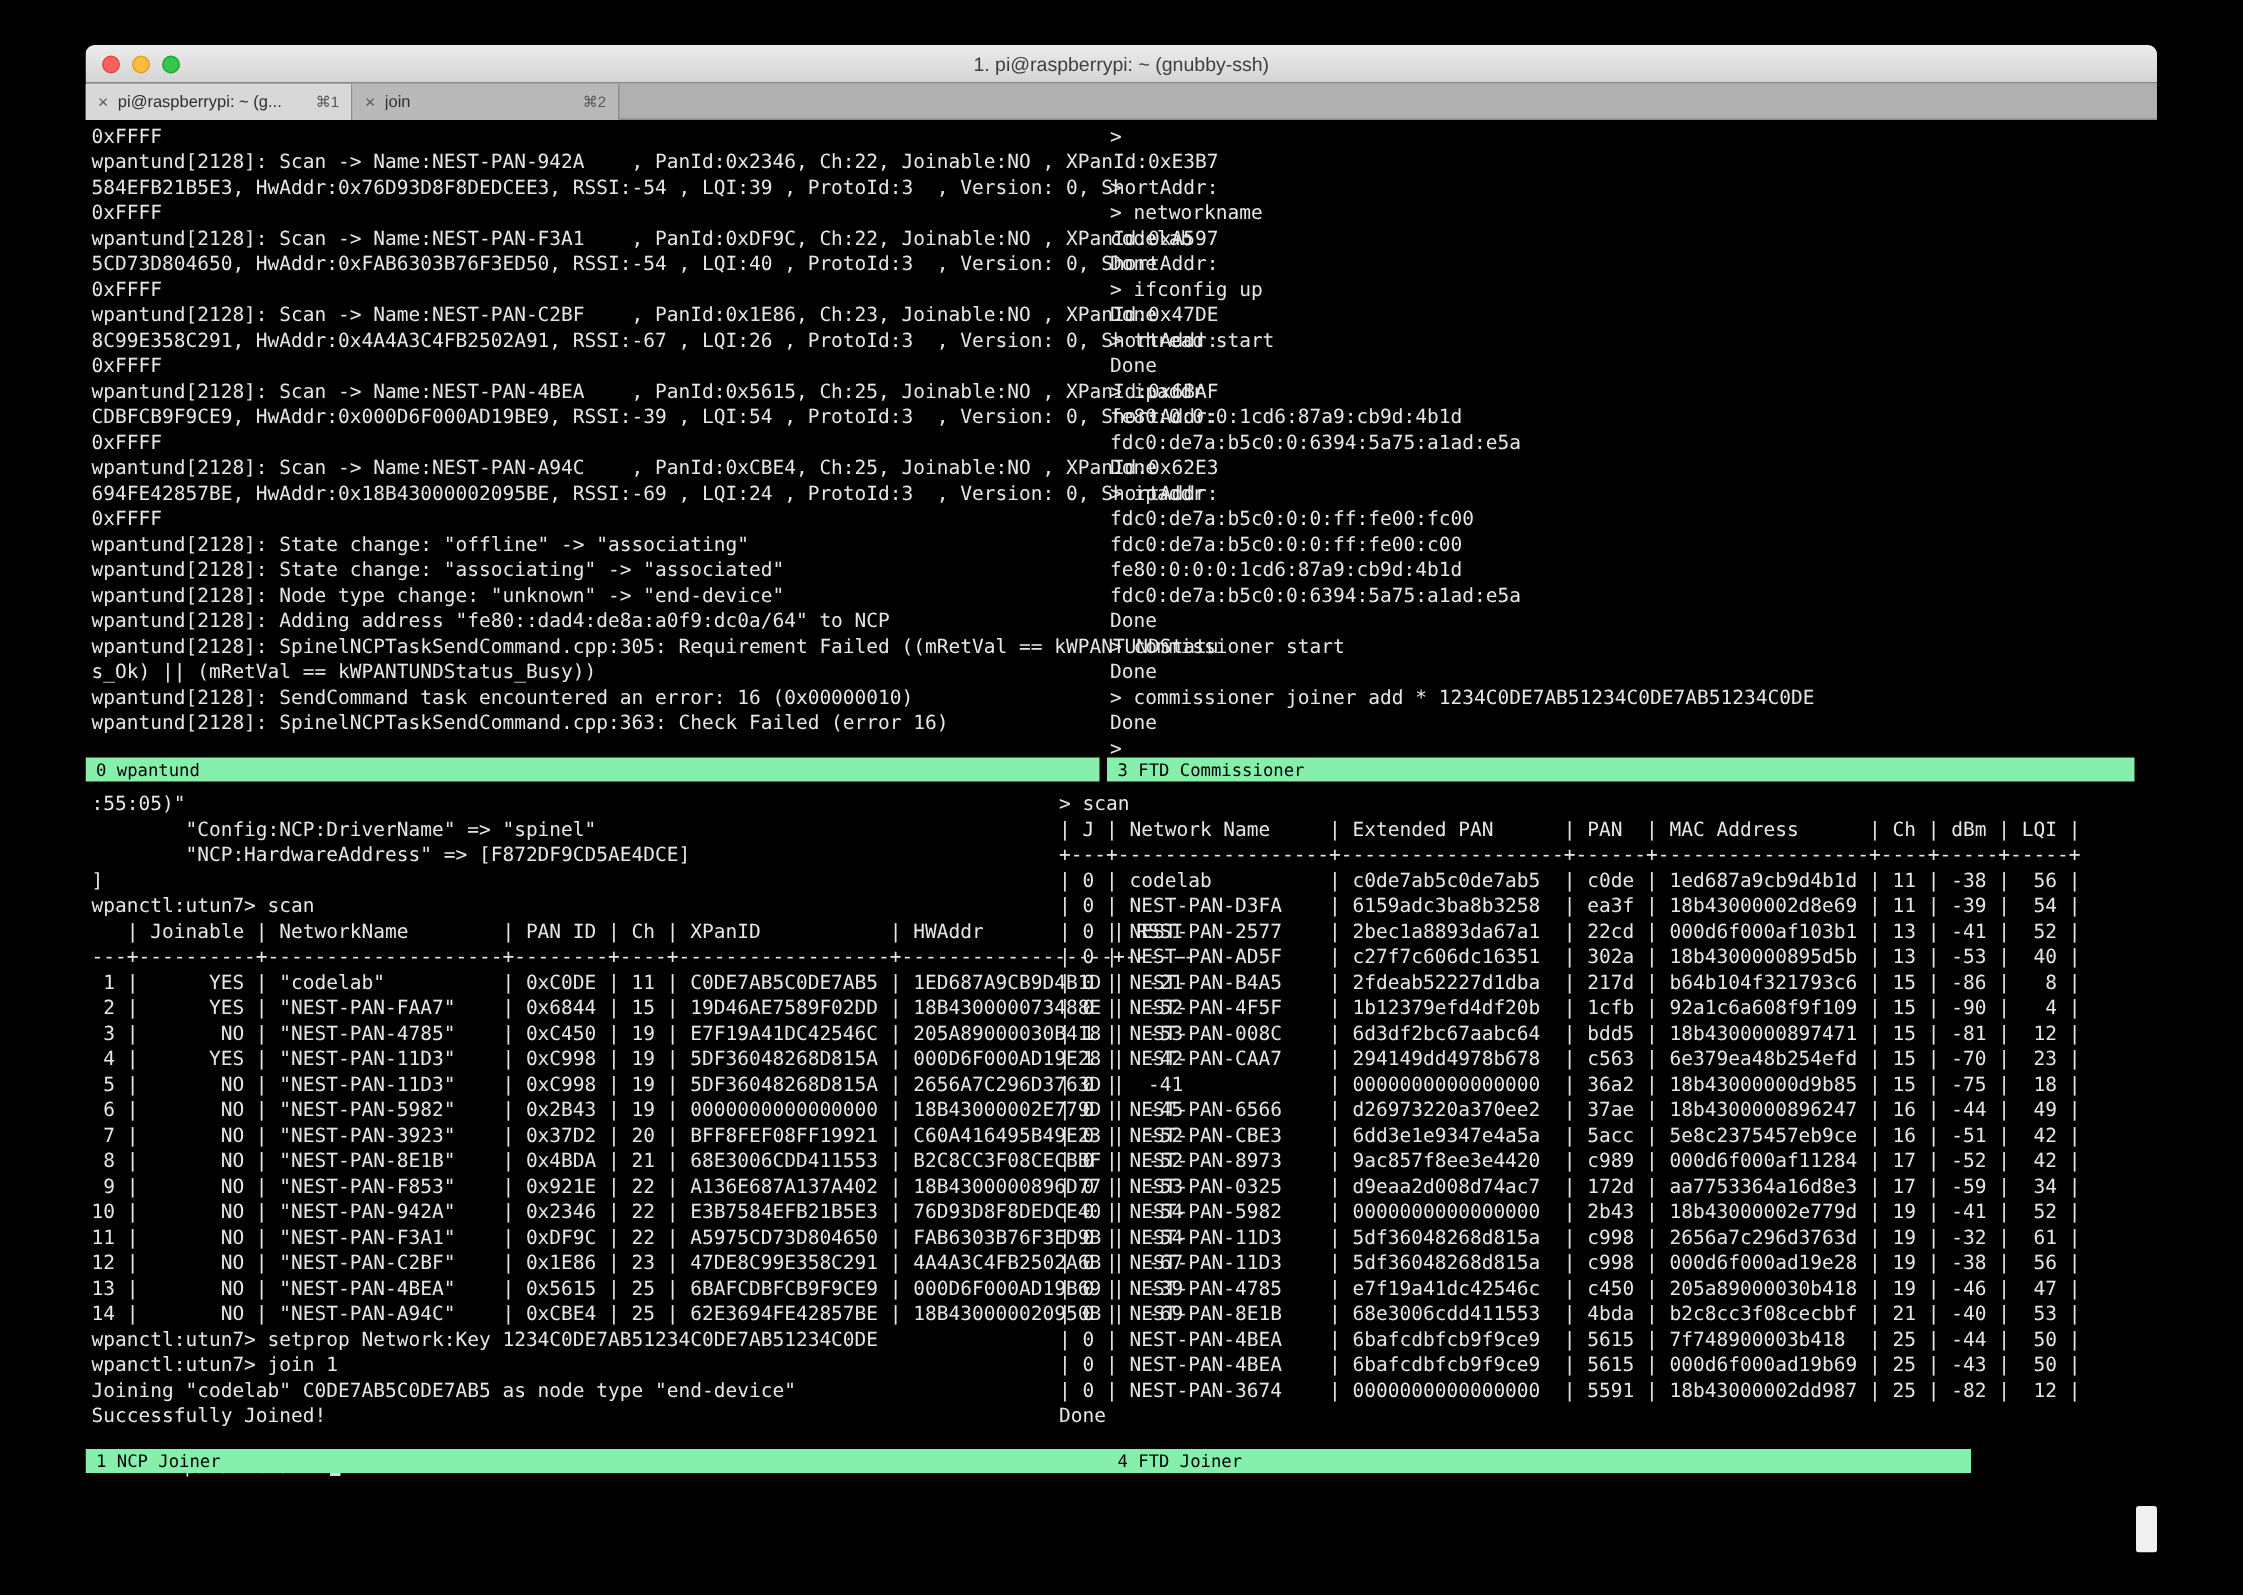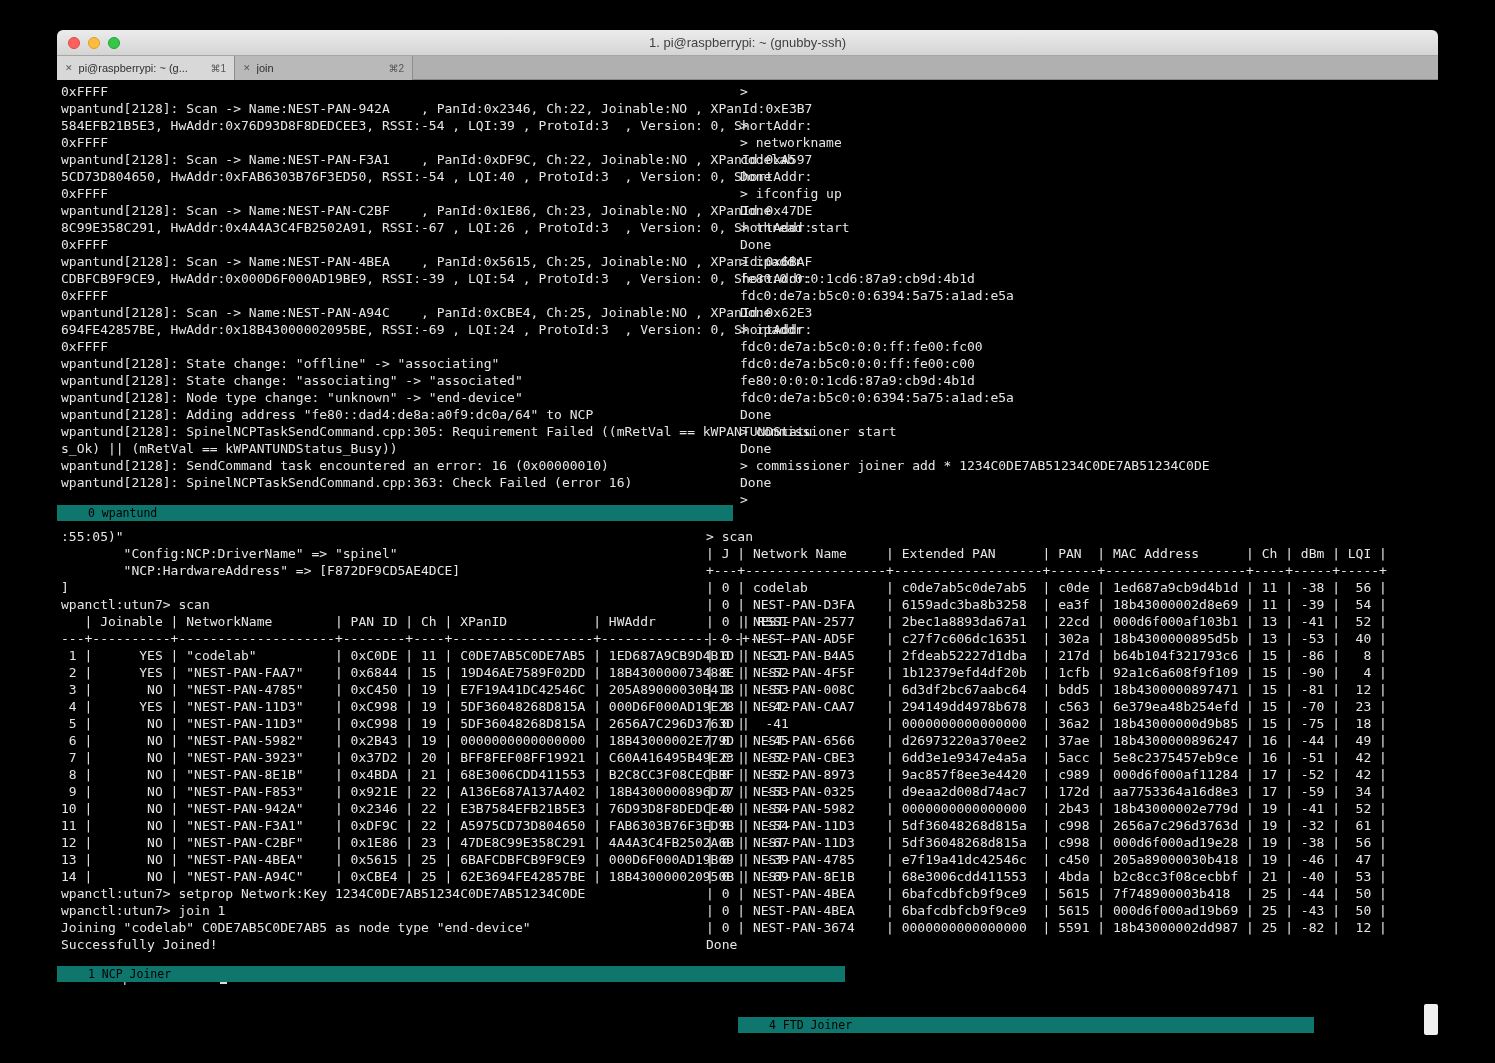--- a/index.html
+++ b/index.html
@@ -34,27 +34,27 @@
   
   .terminal { position:absolute; left:0; top:50px; width:1381px; height:955px; background:#000;
               font-family:"DejaVu Sans Mono", monospace; }
   .pane { position:absolute; font-family:"DejaVu Sans Mono", monospace; font-size:13px;
           line-height:17px; color:#e6e6e6; white-space:pre; }
   #pane-wpantund        { left:4px;   top:3px; }
   #pane-ftd-commissioner{ left:683px; top:3px; }
   #pane-ncp-joiner      { left:4px;   top:448px; }
   #pane-ftd-joiner      { left:649px; top:448px; }
 
-  .pane-status { position:absolute; height:16px; background:#0f766e; color:#000;
-                 font-size:11.5px; line-height:16px; padding-left:31px; white-space:pre;
+  .pane-status { position:absolute; height:16px; background:#86efac; color:#000;
+                 font-size:11.5px; line-height:16px; padding-left:7px; white-space:pre;
                  font-family:"DejaVu Sans Mono", monospace; }
   #status-wpantund        { left:0;     top:425px; width:676px; }
   #status-ftd-commissioner{ left:681px; top:425px; width:685px; }
   #status-ncp-joiner      { left:0;     top:886px; width:788px; }
-  #status-ftd-joiner      { left:681px; top:937px; width:576px; }
+  #status-ftd-joiner      { left:681px; top:886px; width:576px; }
 
   .prompt-line { position:absolute; left:4px; top:873px; font-size:11.5px; line-height:17px;
                  color:#e6e6e6; white-space:pre; font-family:"DejaVu Sans Mono", monospace; }
   .cursor { display:inline-block; width:7px; height:13px; background:#dcdcdc; vertical-align:-2px; }
 
   .scrollbar-thumb { position:absolute; left:1367px; top:924px; width:14px; height:31px;
                      background:#f0f0f0; border-radius:2px; }
 </style>
 </head>
 <body>
@@ -187,20 +187,21 @@
 | 0 | NEST-PAN-11D3    | 5df36048268d815a  | c998 | 2656a7c296d3763d | 19 | -32 |  61 |
 | 0 | NEST-PAN-11D3    | 5df36048268d815a  | c998 | 000d6f000ad19e28 | 19 | -38 |  56 |
 | 0 | NEST-PAN-4785    | e7f19a41dc42546c  | c450 | 205a89000030b418 | 19 | -46 |  47 |
 | 0 | NEST-PAN-8E1B    | 68e3006cdd411553  | 4bda | b2c8cc3f08cecbbf | 21 | -40 |  53 |
 | 0 | NEST-PAN-4BEA    | 6bafcdbfcb9f9ce9  | 5615 | 7f748900003b418  | 25 | -44 |  50 |
 | 0 | NEST-PAN-4BEA    | 6bafcdbfcb9f9ce9  | 5615 | 000d6f000ad19b69 | 25 | -43 |  50 |
 | 0 | NEST-PAN-3674    | 0000000000000000  | 5591 | 18b43000002dd987 | 25 | -82 |  12 |
 Done</pre>
 
       <div class="pane-status" id="status-wpantund">0 wpantund</div>
+      <div class="pane-status" id="status-ftd-commissioner">3 FTD Commissioner</div>
       <div class="pane-status" id="status-ncp-joiner">1 NCP Joiner</div>
       <div class="pane-status" id="status-ftd-joiner">4 FTD Joiner</div>
 
       <div class="scrollbar-thumb"></div>
     </div>
 
   </div>
 </div>
 
 </body></html>

